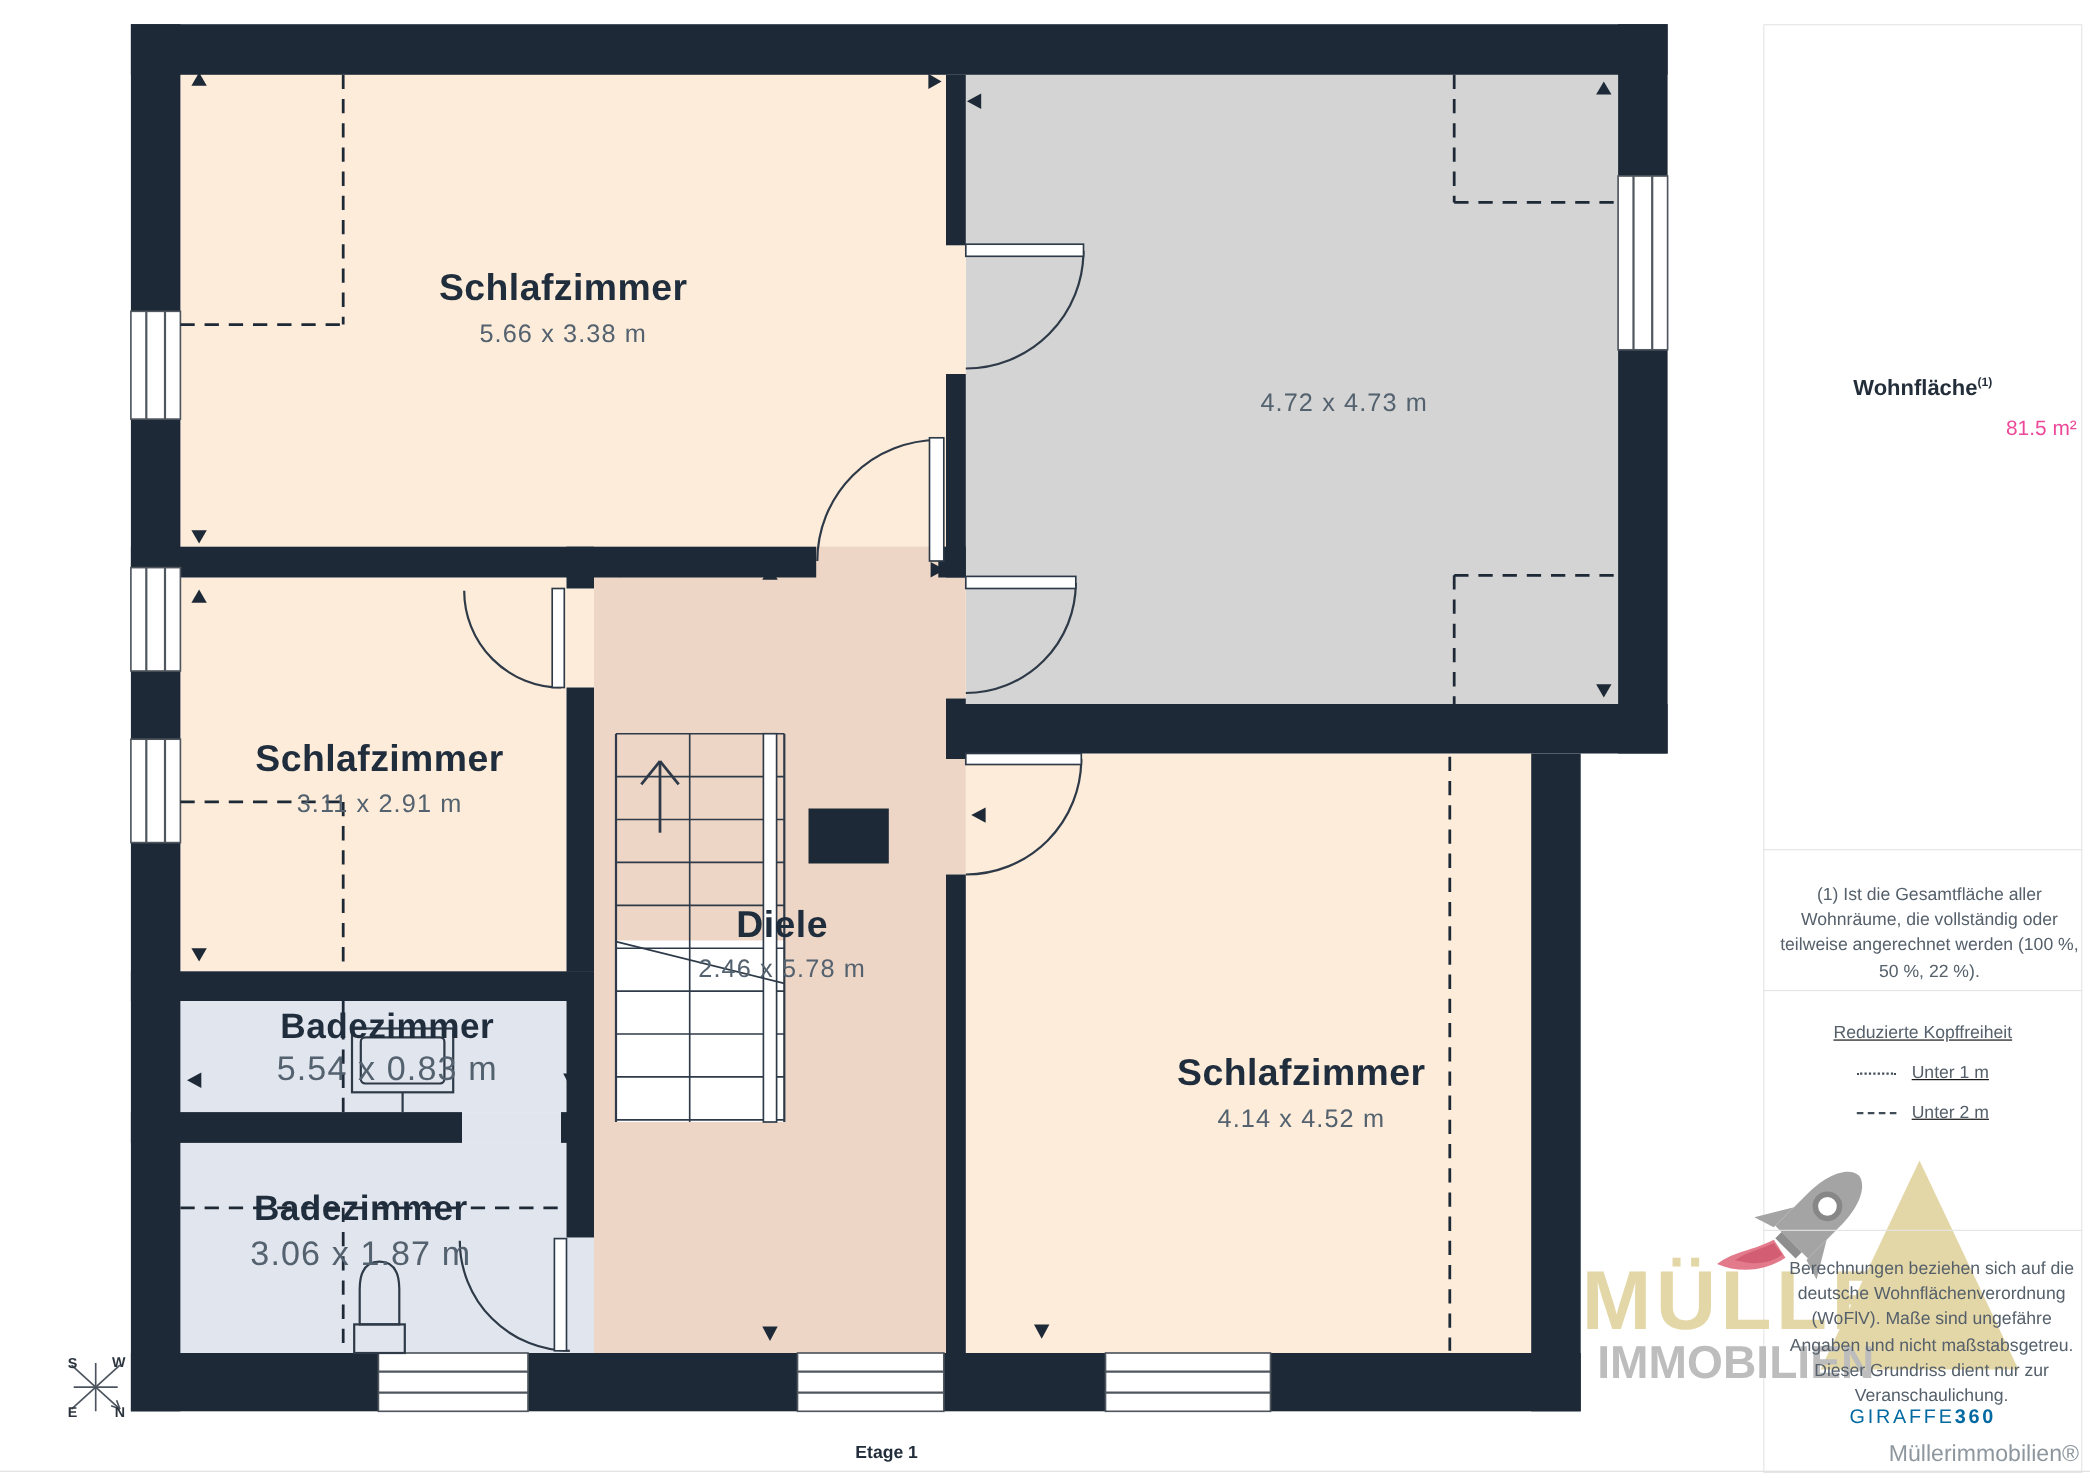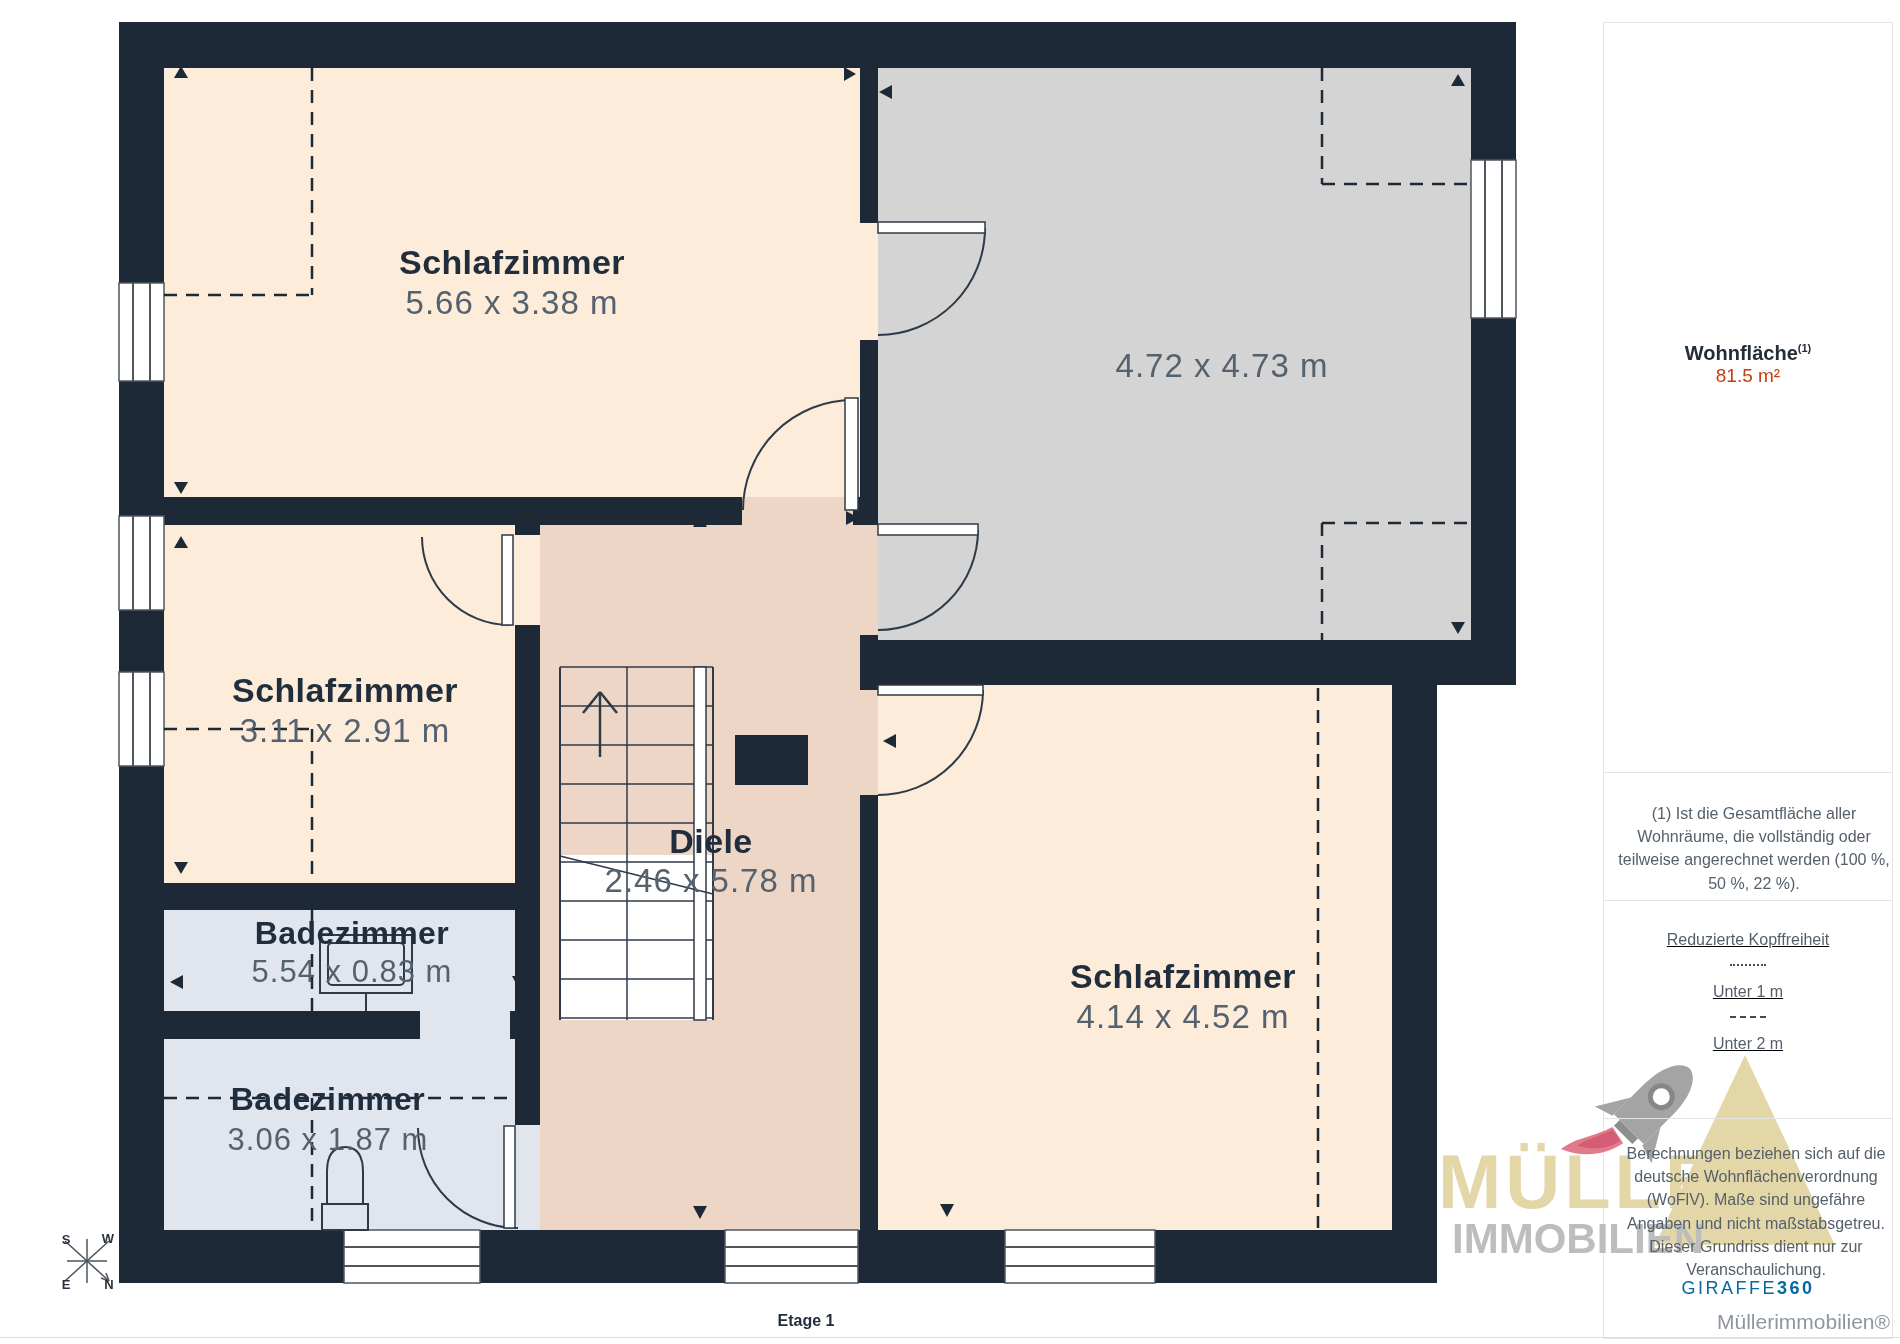--- a/index.html
+++ b/index.html
@@ -2,31 +2,31 @@
 <html><head>
 <meta charset="utf-8">
 <style>
   html,body{margin:0;padding:0;}
   body{width:1900px;height:1344px;position:relative;overflow:hidden;background:#fff;
        font-family:"Liberation Sans",sans-serif;}
   
   .room-title{position:absolute;transform:translate(-50%,-50%);white-space:nowrap;
     font-weight:700;font-size:34px;color:#1f2d3c;letter-spacing:.4px;z-index:6;}
   .room-dims{position:absolute;transform:translate(-50%,-50%);white-space:nowrap;
-    font-weight:400;font-size:33px;color:#54626f;letter-spacing:1px;z-index:6;}
+    font-weight:400;font-size:23px;color:#54626f;letter-spacing:1px;z-index:6;}
   
   .sidebar-frame{position:absolute;left:1603px;top:22px;width:288px;height:1315px;
     border:1px solid #e4e4e4;z-index:2;}
   .sb-divider{position:absolute;left:1603px;width:290px;height:0;border-top:1px solid #e4e4e4;z-index:7;}
   .sb-block{position:absolute;left:1608px;width:280px;text-align:center;z-index:8;}
   .sb-head{font-weight:700;font-size:20px;color:#232e3a;}
   .sb-head sup{font-size:11px;}
-  .sb-value{font-size:19px;color:#c2410c;}
+  .sb-value{font-size:19px;color:#ec4899;margin-top:14px;text-align:right;}
   .sb-text{font-size:16px;line-height:1.45;color:#55606b;}
-  .legend-row{display:flex;align-items:center;justify-content:center;gap:14px;margin-top:13px;flex-direction:column;}
+  .legend-row{display:flex;align-items:center;justify-content:center;gap:14px;margin-top:13px;}
   .line-sample{width:36px;height:0;}
   .line-sample.dotted{border-top:2.5px dotted #414c59;}
   .line-sample.dashed{border-top:2.5px dashed #414c59;}
   .brand-row{font-size:18px;letter-spacing:2.5px;color:#0369a1;}
   .brand-row b{font-weight:700;}
   .credit{position:absolute;right:10px;top:1310px;width:auto;font-size:21px;color:#8e969e;
     text-align:center;z-index:8;}
   
   .floor-label{position:absolute;transform:translate(-50%,-50%);left:806px;top:1321px;
     font-weight:700;font-size:16px;color:#212d3b;z-index:6;white-space:nowrap;}

